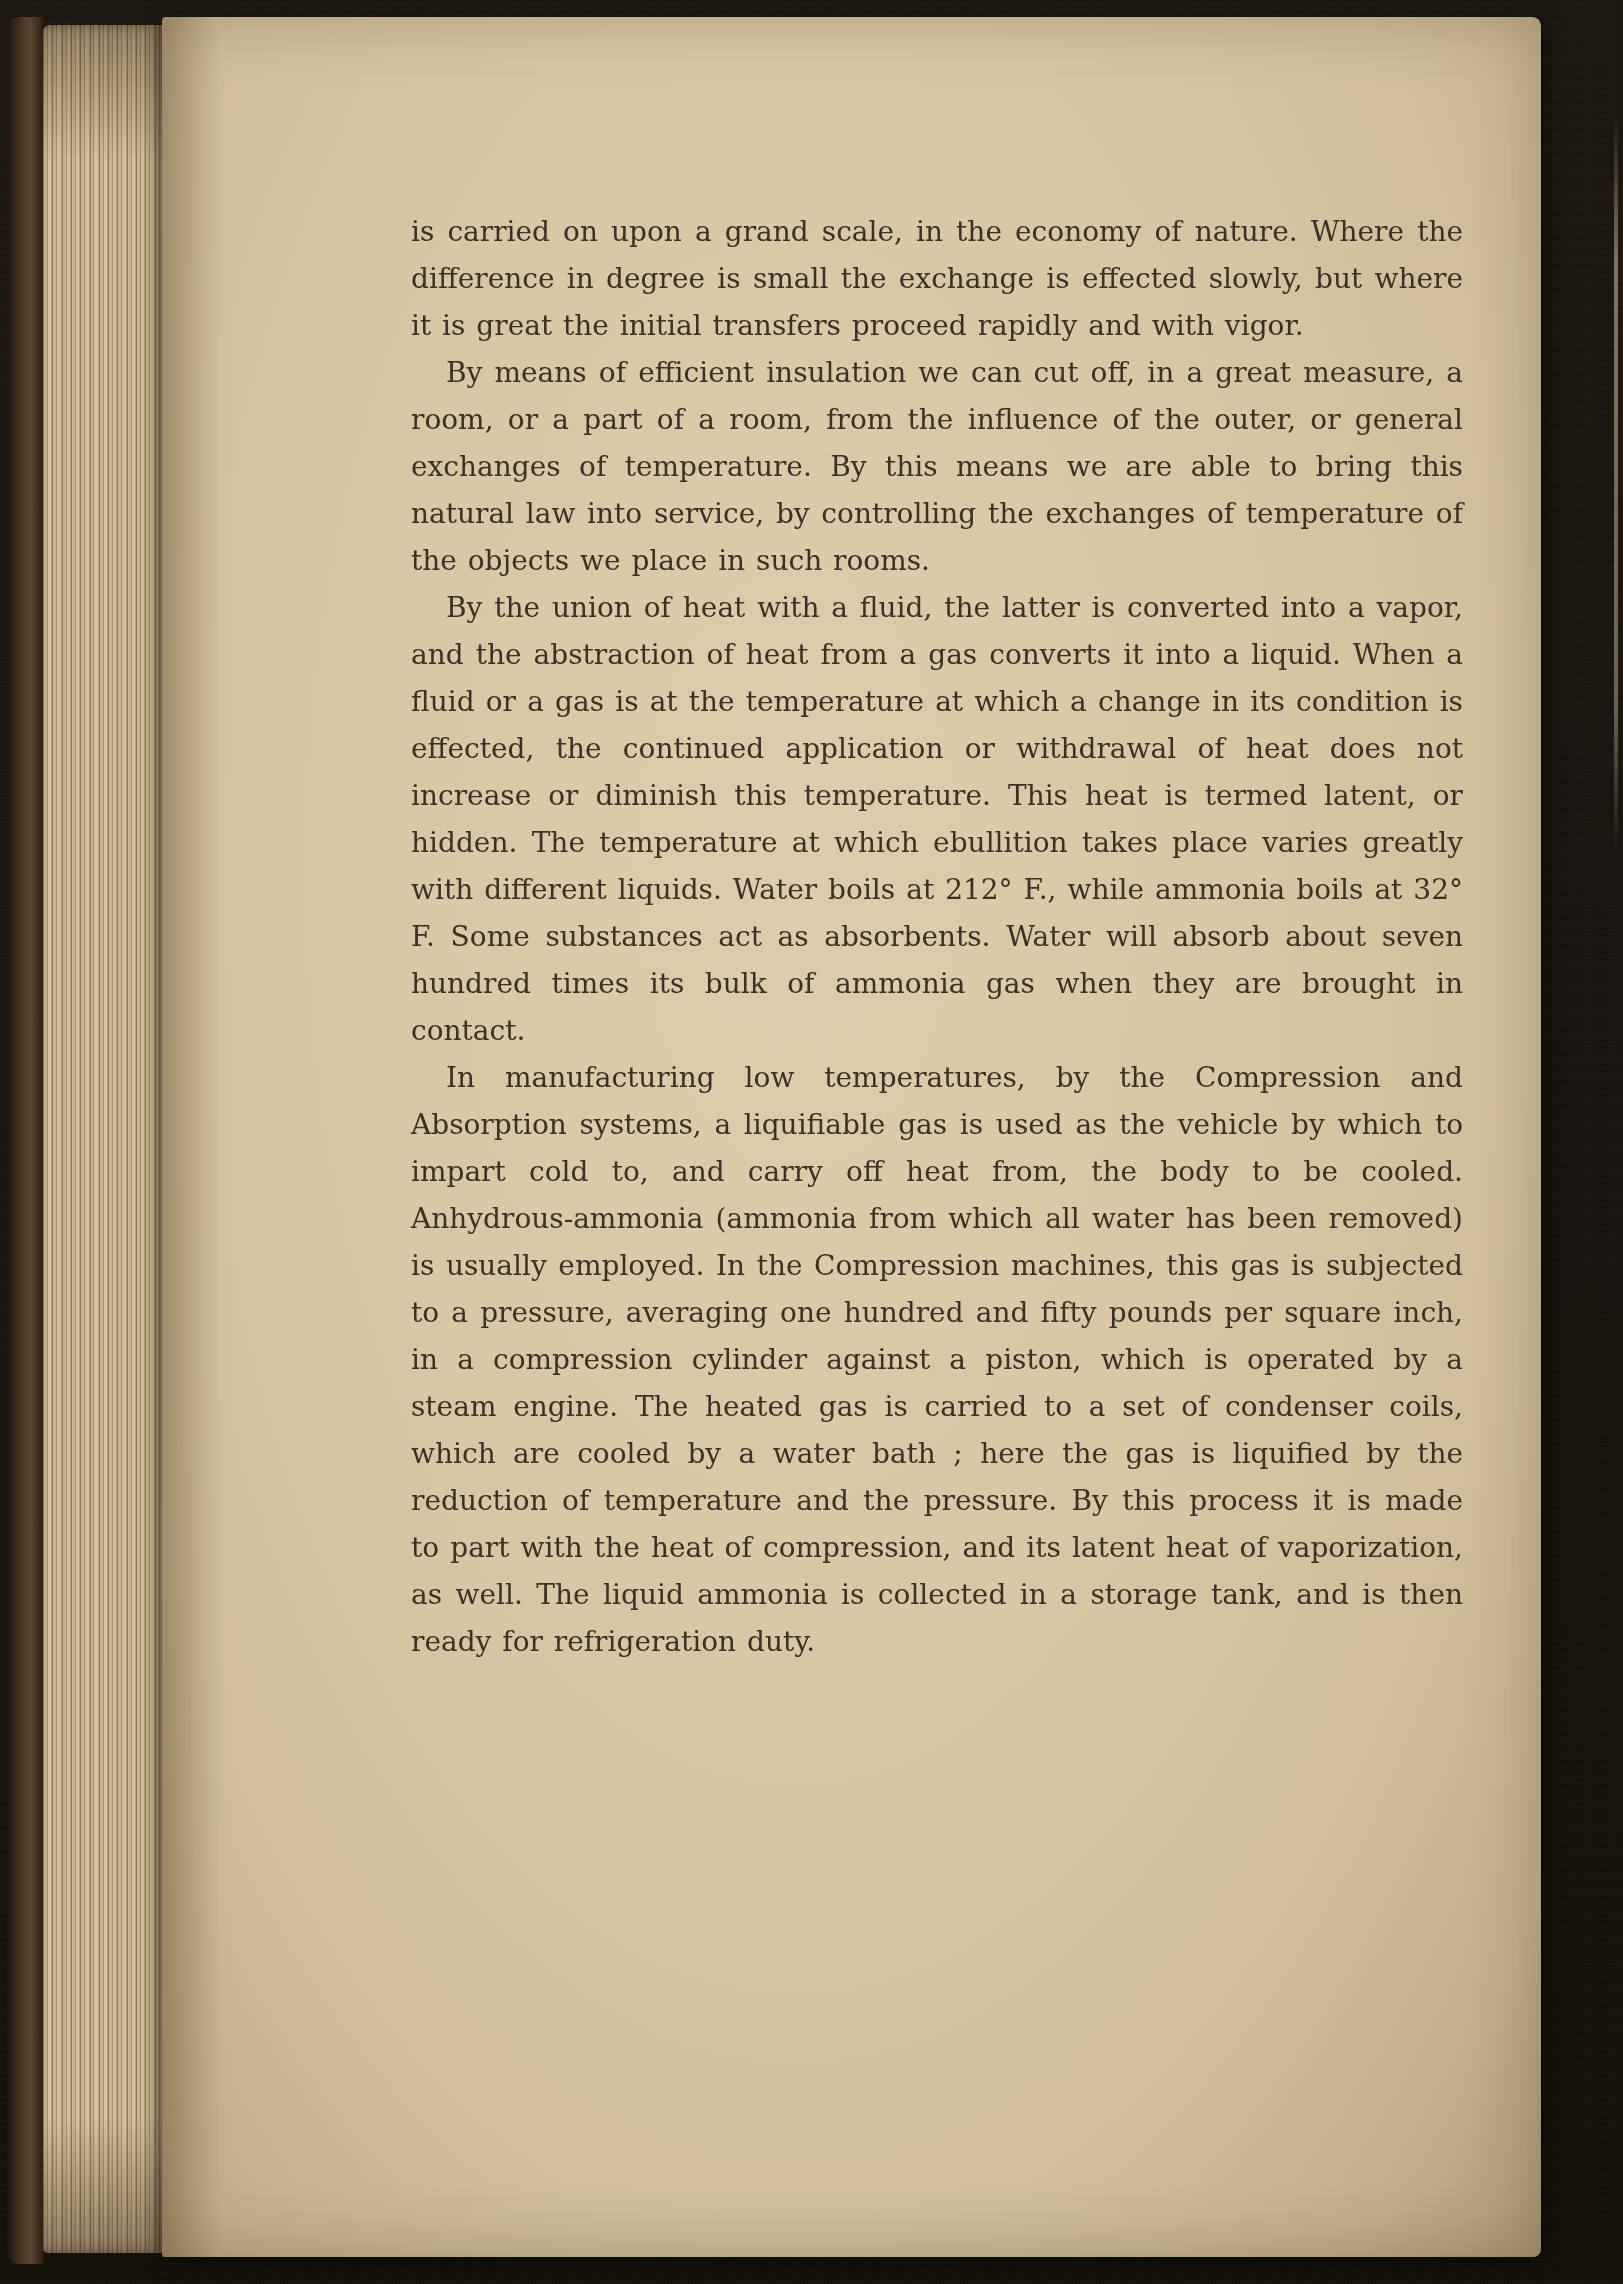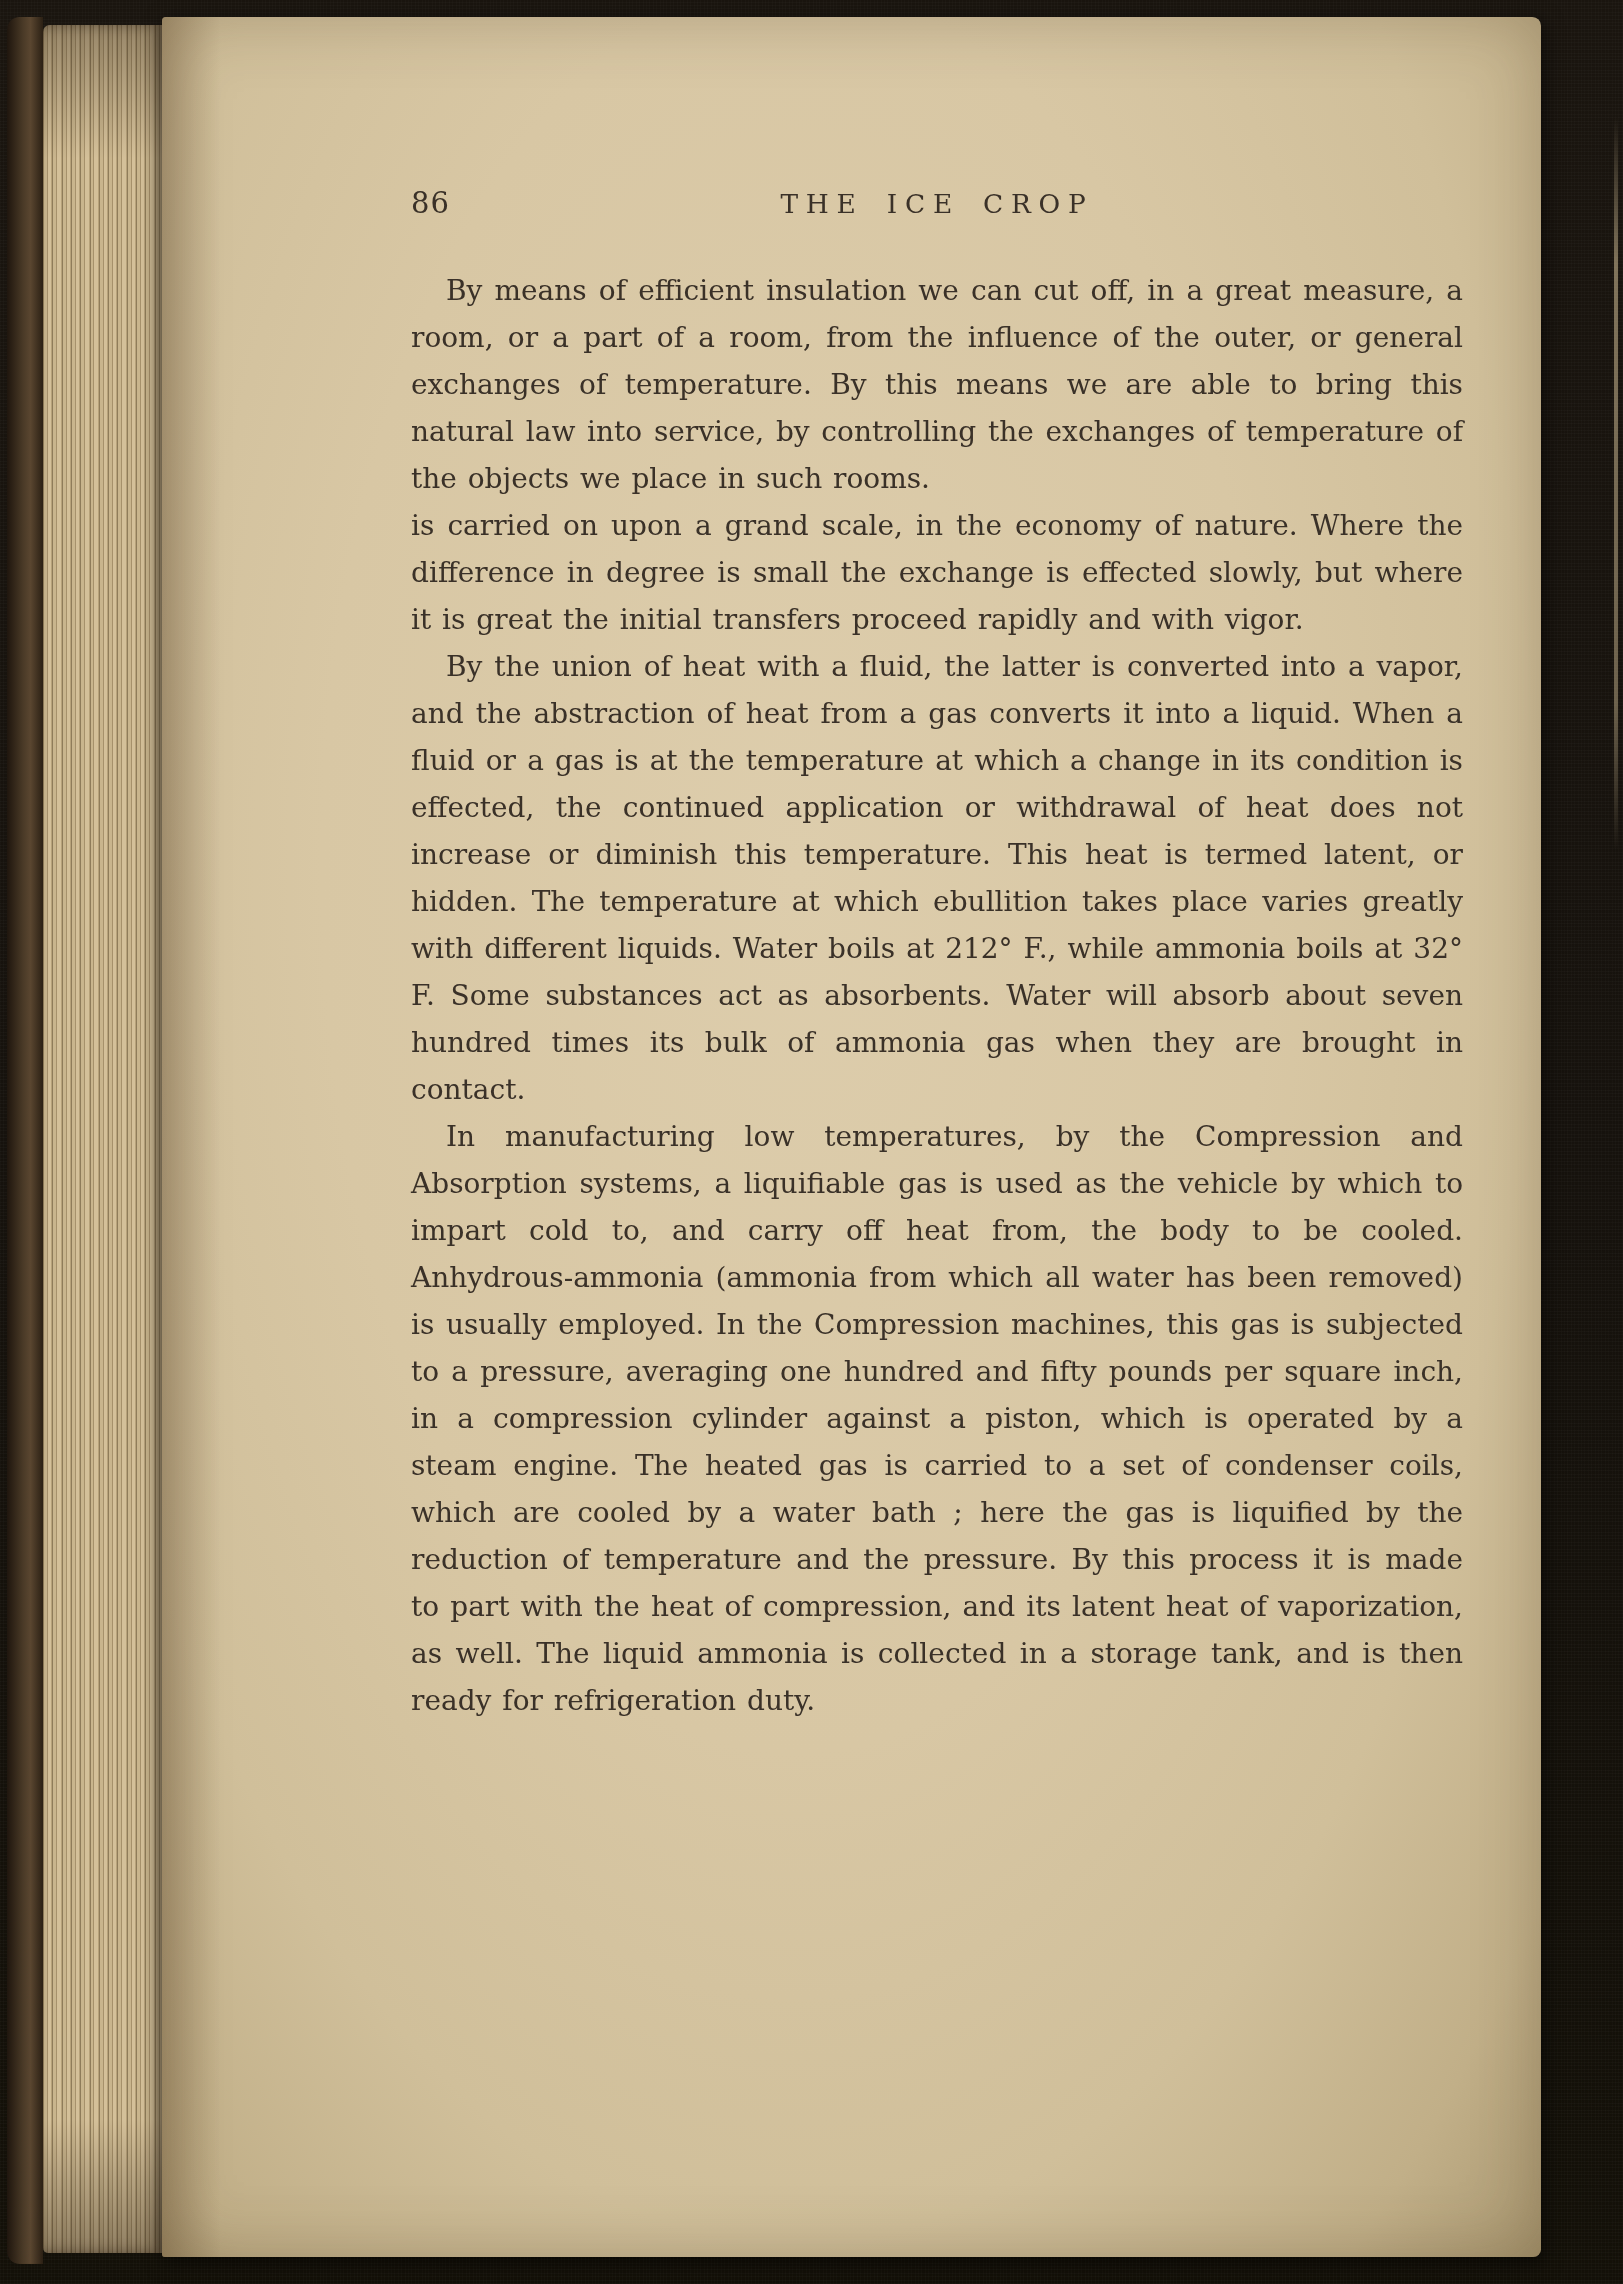--- a/index.html
+++ b/index.html
@@ -142,26 +142,22 @@
 <div class="book-spine"></div>
 
 <div class="page-stack"></div>
 
 <div class="adjacent-page-edge"></div>
 
 <div class="book-page">
   <div class="gutter-shade"></div>
 
   <div class="text-area">
-    <div class="page-header">
-      <span class="page-number">86</span>
-      <span class="running-title">THE ICE CROP</span>
-    </div>
 
     <div class="page-body">
+        <p class="para">is carried on upon a grand scale, in the economy of nature. Where the difference in degree is small the exchange is effected slowly, but where it is great the initial transfers proceed rapidly and with vigor.</p>
         <p class="para indent">By means of efficient insulation we can cut off, in a great measure, a room, or a part of a room, from the influence of the outer, or general exchanges of temperature. By this means we are able to bring this natural law into service, by controlling the exchanges of temperature of the objects we place in such rooms.</p>
-        <p class="para">is carried on upon a grand scale, in the economy of nature. Where the difference in degree is small the exchange is effected slowly, but where it is great the initial transfers proceed rapidly and with vigor.</p>
         <p class="para indent">By the union of heat with a fluid, the latter is converted into a vapor, and the abstraction of heat from a gas converts it into a liquid. When a fluid or a gas is at the temperature at which a change in its condition is effected, the continued application or withdrawal of heat does not increase or diminish this temperature. This heat is termed latent, or hidden. The temperature at which ebullition takes place varies greatly with different liquids. Water boils at 212° F., while ammonia boils at 32° F. Some substances act as absorbents. Water will absorb about seven hundred times its bulk of ammonia gas when they are brought in contact.</p>
         <p class="para indent">In manufacturing low temperatures, by the Compression and Absorption systems, a liquifiable gas is used as the vehicle by which to impart cold to, and carry off heat from, the body to be cooled. Anhydrous-ammonia (ammonia from which all water has been removed) is usually employed. In the Compression machines, this gas is subjected to a pressure, averaging one hundred and fifty pounds per square inch, in a compression cylinder against a piston, which is operated by a steam engine. The heated gas is carried to a set of condenser coils, which are cooled by a water bath ; here the gas is liquified by the reduction of temperature and the pressure. By this process it is made to part with the heat of compression, and its latent heat of vaporization, as well. The liquid ammonia is collected in a storage tank, and is then ready for refrigeration duty.</p>
       </div>
   </div>
 </div>
 
 
 </body></html>

